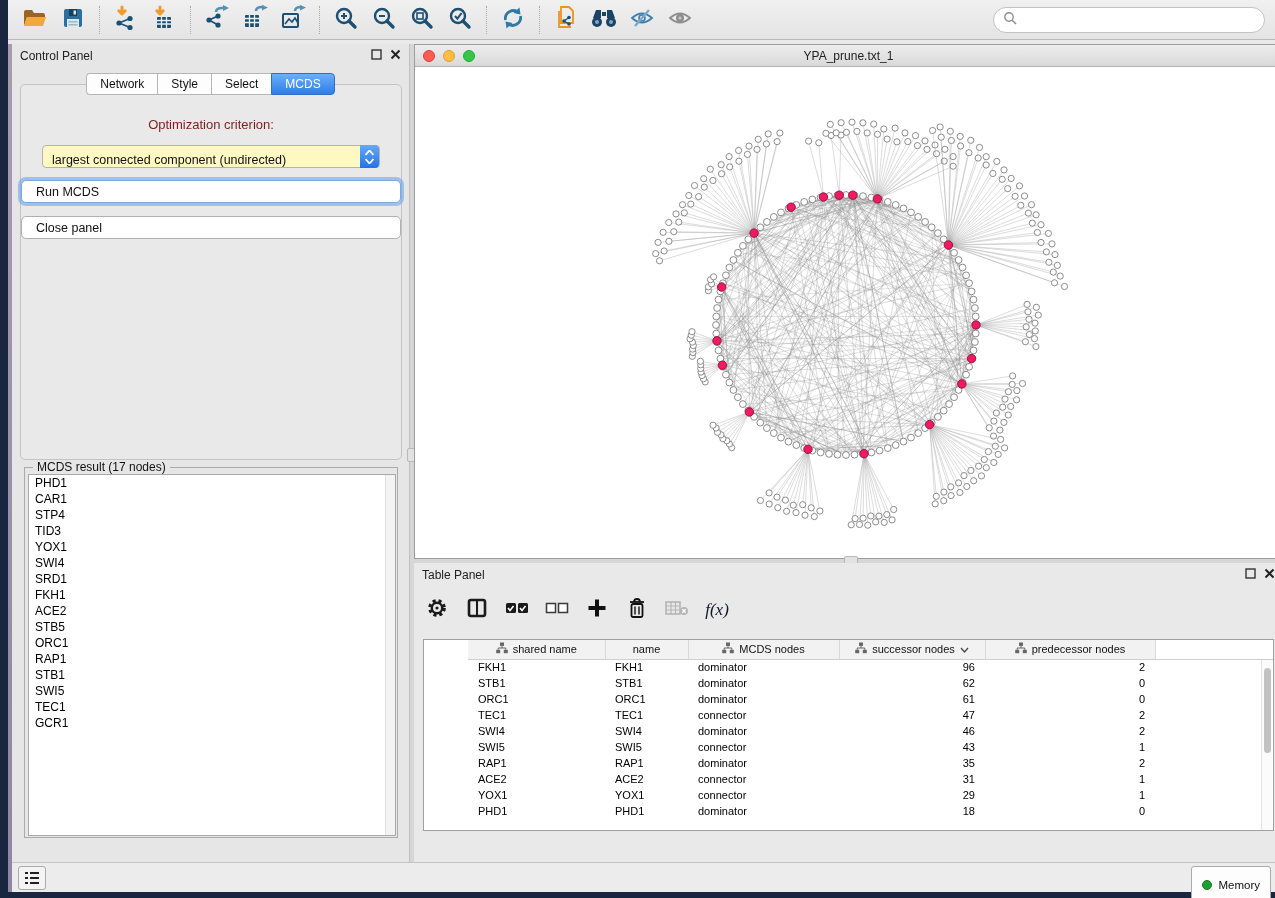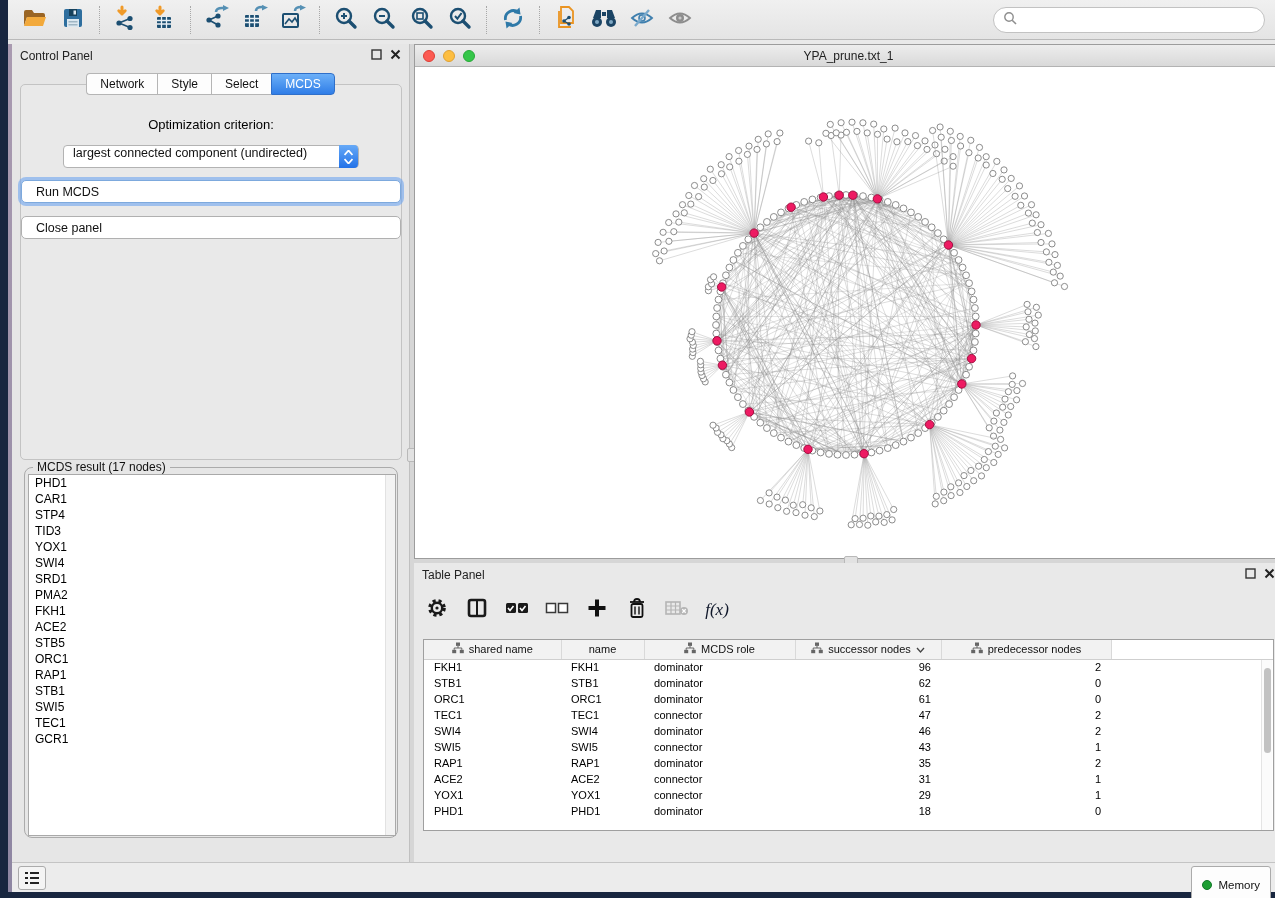--- a/index.html
+++ b/index.html
@@ -20,28 +20,28 @@
   .control-panel { position:absolute; left:4px; top:44px; width:398px; height:818px; background:#e6e6e6; border-right:1px solid #c0c0c0; }
   .panel-titlebar { height:24px; display:flex; align-items:center; padding:0 8px; font-size:12px; color:#222; }
   .panel-title { flex:1; }
   .wbtns { display:flex; gap:8px; align-items:center; }
   .cp-tabs { position:absolute; left:0; top:29px; width:100%; display:flex; justify-content:center; z-index:2;align-items:flex-end; }
   .cp-tab { font-size:12px; padding:3px 13px; background:#fdfdfd; border:1px solid #b5b5b5; border-right:none; color:#111; cursor:default; }
   .cp-tab:first-child { border-radius:4px 0 0 4px; }
   .cp-tab:last-child { border-right:1px solid #b5b5b5; border-radius:0 4px 4px 0; }
   .cp-tab.active { background:linear-gradient(#6cb0f8,#2f7de7); color:#fff; border-color:#2f6fc9; }
   .cp-content { position:absolute; left:8px; top:40px; width:382px; height:376px; background:#e9e9e9; border:1px solid #c3c3c3; border-radius:5px; }
-  .opt-label { text-align:center; font-size:13px; color:#000000; margin-top:32px; }
-  .combo { position:relative; margin:13px auto 0; width:296px; height:23px; background:#ffffff; border:1px solid #b3b3b3; border-radius:4px; font-size:12.5px; display:flex; align-items:flex-start; padding-left:9px; color:#111; }
+  .opt-label { text-align:center; font-size:13px; color:#7f1d1d; margin-top:32px; }
+  .combo { position:relative; margin:13px auto 0; width:338px; height:23px; background:#fef9c3; border:1px solid #b3b3b3; border-radius:4px; font-size:12.5px; display:flex; align-items:flex-end; padding-left:9px; color:#111; }
   .combo-stepper { position:absolute; right:0; top:-1px; width:19px; height:23px; border-radius:0 4px 4px 0; background:linear-gradient(#66a9f7,#2372e8); display:flex; flex-direction:column; align-items:center; justify-content:center; gap:2px; }
   .btn-row { display:flex; justify-content:center; gap:13px; margin-top:12px;flex-direction:column; }
   .pbtn { height:23px; padding:0 14px; font-size:12.5px; background:#fff; border:1px solid #b0b0b0; border-radius:5px; color:#111; display:flex; align-items:center; }
   .pbtn.focused { box-shadow:0 0 0 3px rgba(110,165,240,.6); border-color:#7da9dd; }
 
-  .groupbox { position:absolute; left:12px; top:423px; width:374px; height:371px; border:1px solid #ababab; border-radius:8px; }
+  .groupbox { position:absolute; left:12px; top:423px; width:374px; height:371px; border:1px solid #ababab; border-radius:0; }
   .groupbox-legend { position:absolute; left:8px; top:-8px; background:#e6e6e6; padding:0 4px; font-size:12px; color:#111; }
   .mcds-list { position:absolute; left:3px; top:6px; width:368px; height:362px; background:#fff; border:1px solid #a9a9a9; overflow:hidden; }
   .mcds-item { font-size:12px; line-height:16px; padding-left:6px; color:#000; }
   .list-scroll { position:absolute; right:0; top:0; width:10px; height:100%; background:#f3f3f3; border-left:1px solid #e2e2e2; }
 
   
   .vsplit { position:absolute; left:402px; top:44px; width:4px; height:818px; background:#d6d6d6; }
   .vsplit .knob { position:absolute; left:-3px; top:404px; width:9px; height:14px; background:#e2e2e2; border:1px solid #b9b9b9; border-radius:2px; }
   .hsplit { position:absolute; left:406px; top:559px; width:869px; height:4px; background:#d6d6d6; }
   .hsplit .knob { position:absolute; top:-3px; left:430px; width:14px; height:9px; background:#e2e2e2; border:1px solid #b9b9b9; border-radius:2px; }
@@ -55,21 +55,21 @@
   .light.yellow { background:#fdbe41; border:1px solid #dfa133; }
   .light.green { background:#35c649; border:1px solid #27a938; }
   .net-title { font-size:12px; color:#222; }
   .net-canvas { position:relative; width:867px; height:491px; background:#fff; overflow:hidden; }
 
   
   .table-panel { position:absolute; left:406px; top:563px; width:869px; height:296px; background:#e9e9e9; }
   .tp-toolbar { position:absolute; left:10px; top:28px; height:38px; display:flex; align-items:center; gap:14px; }
   .tp-ic { width:26px; height:26px; display:flex; align-items:center; justify-content:center; }
   .fx { font-family:"Liberation Serif", serif; font-style:italic; font-size:17px; color:#0f172a; }
-  .table-box { position:absolute; left:9px; top:76px; width:851px; height:192px; background:#fff; border:1px solid #9f9f9f; overflow:hidden; }
+  .table-box { position:absolute; left:9px; top:76px; width:851px; height:192px; background:#fff; border:1px solid #9f9f9f; overflow:hidden;padding-left:44px; }
   table.node-table { border-collapse:collapse; table-layout:fixed; width:100%; }
   .node-table th { height:19px; background:#f2f2f2; border-right:1px solid #d9d9d9; border-bottom:1px solid #cfcfcf; font-size:11px; font-weight:normal; color:#111; text-align:center; position:relative; white-space:nowrap; overflow:hidden; }
   .node-table th .hdr-inner { display:flex; align-items:center; justify-content:center; gap:5px; }
   .node-table th.empty { background:#fff; border-right:none; }
   .node-table td { font-size:11px; height:16px; padding:0 4px 0 10px; color:#000; white-space:nowrap; overflow:hidden; }
   .node-table td.num { text-align:right; padding-right:10px; }
   .tbl-scroll { position:absolute; right:1px; top:20px; width:11px; height:170px; background:#fbfbfb; border-left:1px solid #e4e4e4; }
   .tbl-thumb { position:absolute; left:2px; top:8px; width:7px; height:85px; background:#c2c2c2; border-radius:4px; }
   .bottom-tabs { position:absolute; left:0; top:271px; width:100%; display:flex; justify-content:center; }
   .btab { font-size:12px; padding:3px 12px; background:#fff; border:1px solid #bcbcbc; border-right:none; color:#111; }
@@ -292,21 +292,20 @@
       <span class="groupbox-legend">MCDS result (17 nodes)</span>
       <div class="mcds-list">
         <div class="list-scroll"></div>
       <div class="mcds-item">PHD1</div>
           <div class="mcds-item">CAR1</div>
           <div class="mcds-item">STP4</div>
           <div class="mcds-item">TID3</div>
           <div class="mcds-item">YOX1</div>
           <div class="mcds-item">SWI4</div>
           <div class="mcds-item">SRD1</div>
-          <div class="mcds-item">PMA2</div>
           <div class="mcds-item">FKH1</div>
           <div class="mcds-item">ACE2</div>
           <div class="mcds-item">STB5</div>
           <div class="mcds-item">ORC1</div>
           <div class="mcds-item">RAP1</div>
           <div class="mcds-item">STB1</div>
           <div class="mcds-item">SWI5</div>
           <div class="mcds-item">TEC1</div>
           <div class="mcds-item">GCR1</div>
         </div>
@@ -1321,21 +1320,21 @@
                 </span>
               </th>
               <th>
                 <span class="hdr-inner">
                   <span><svg width="12" height="12" viewBox="0 0 12 12">
                       <rect x="4" y="0.5" width="4" height="3.4" fill="#666"></rect>
                       <rect x="0.2" y="7.8" width="4" height="3.4" fill="#666"></rect>
                       <rect x="7.8" y="7.8" width="4" height="3.4" fill="#666"></rect>
                       <path d="M6 4 v2 M2.2 7.8 v-1.8 h7.6 v1.8" stroke="#666" fill="none" stroke-width="1"></path>
                     </svg></span>
-                  <span>MCDS role</span>
+                  <span>MCDS nodes</span>
                 </span>
               </th>
               <th>
                 <span class="hdr-inner">
                   <span><svg width="12" height="12" viewBox="0 0 12 12">
                       <rect x="4" y="0.5" width="4" height="3.4" fill="#666"></rect>
                       <rect x="0.2" y="7.8" width="4" height="3.4" fill="#666"></rect>
                       <rect x="7.8" y="7.8" width="4" height="3.4" fill="#666"></rect>
                       <path d="M6 4 v2 M2.2 7.8 v-1.8 h7.6 v1.8" stroke="#666" fill="none" stroke-width="1"></path>
                     </svg></span>

